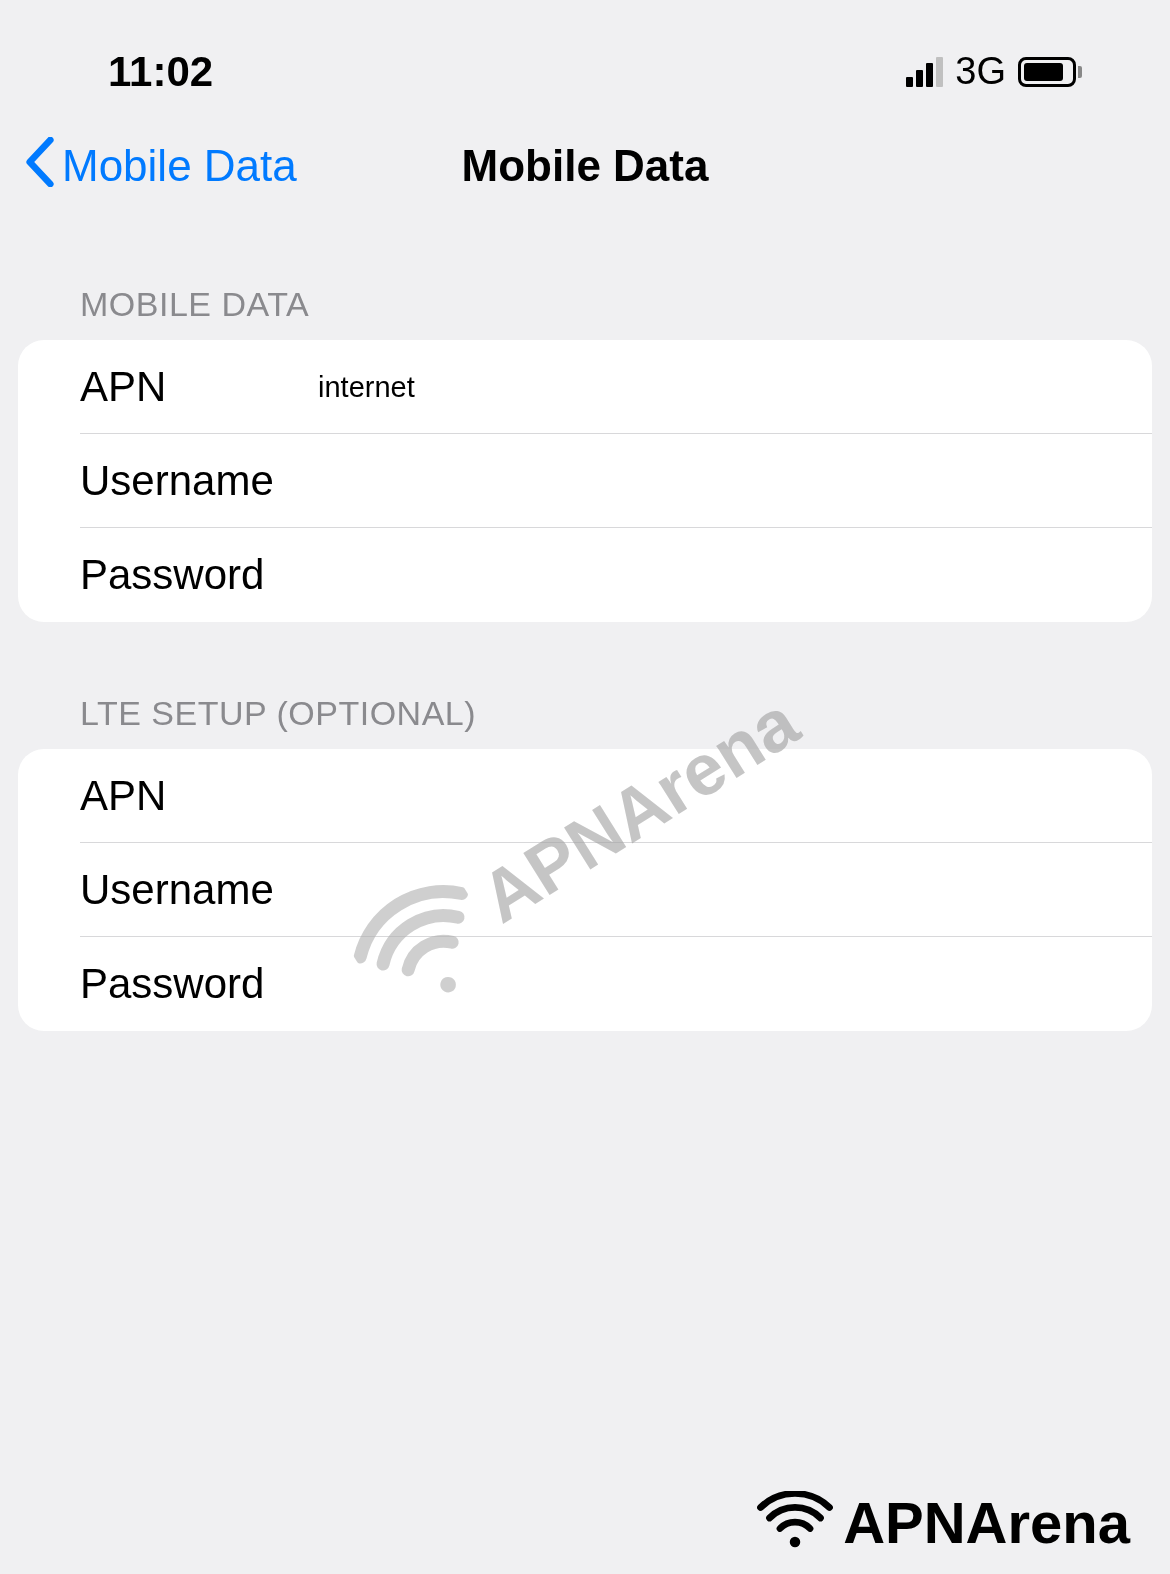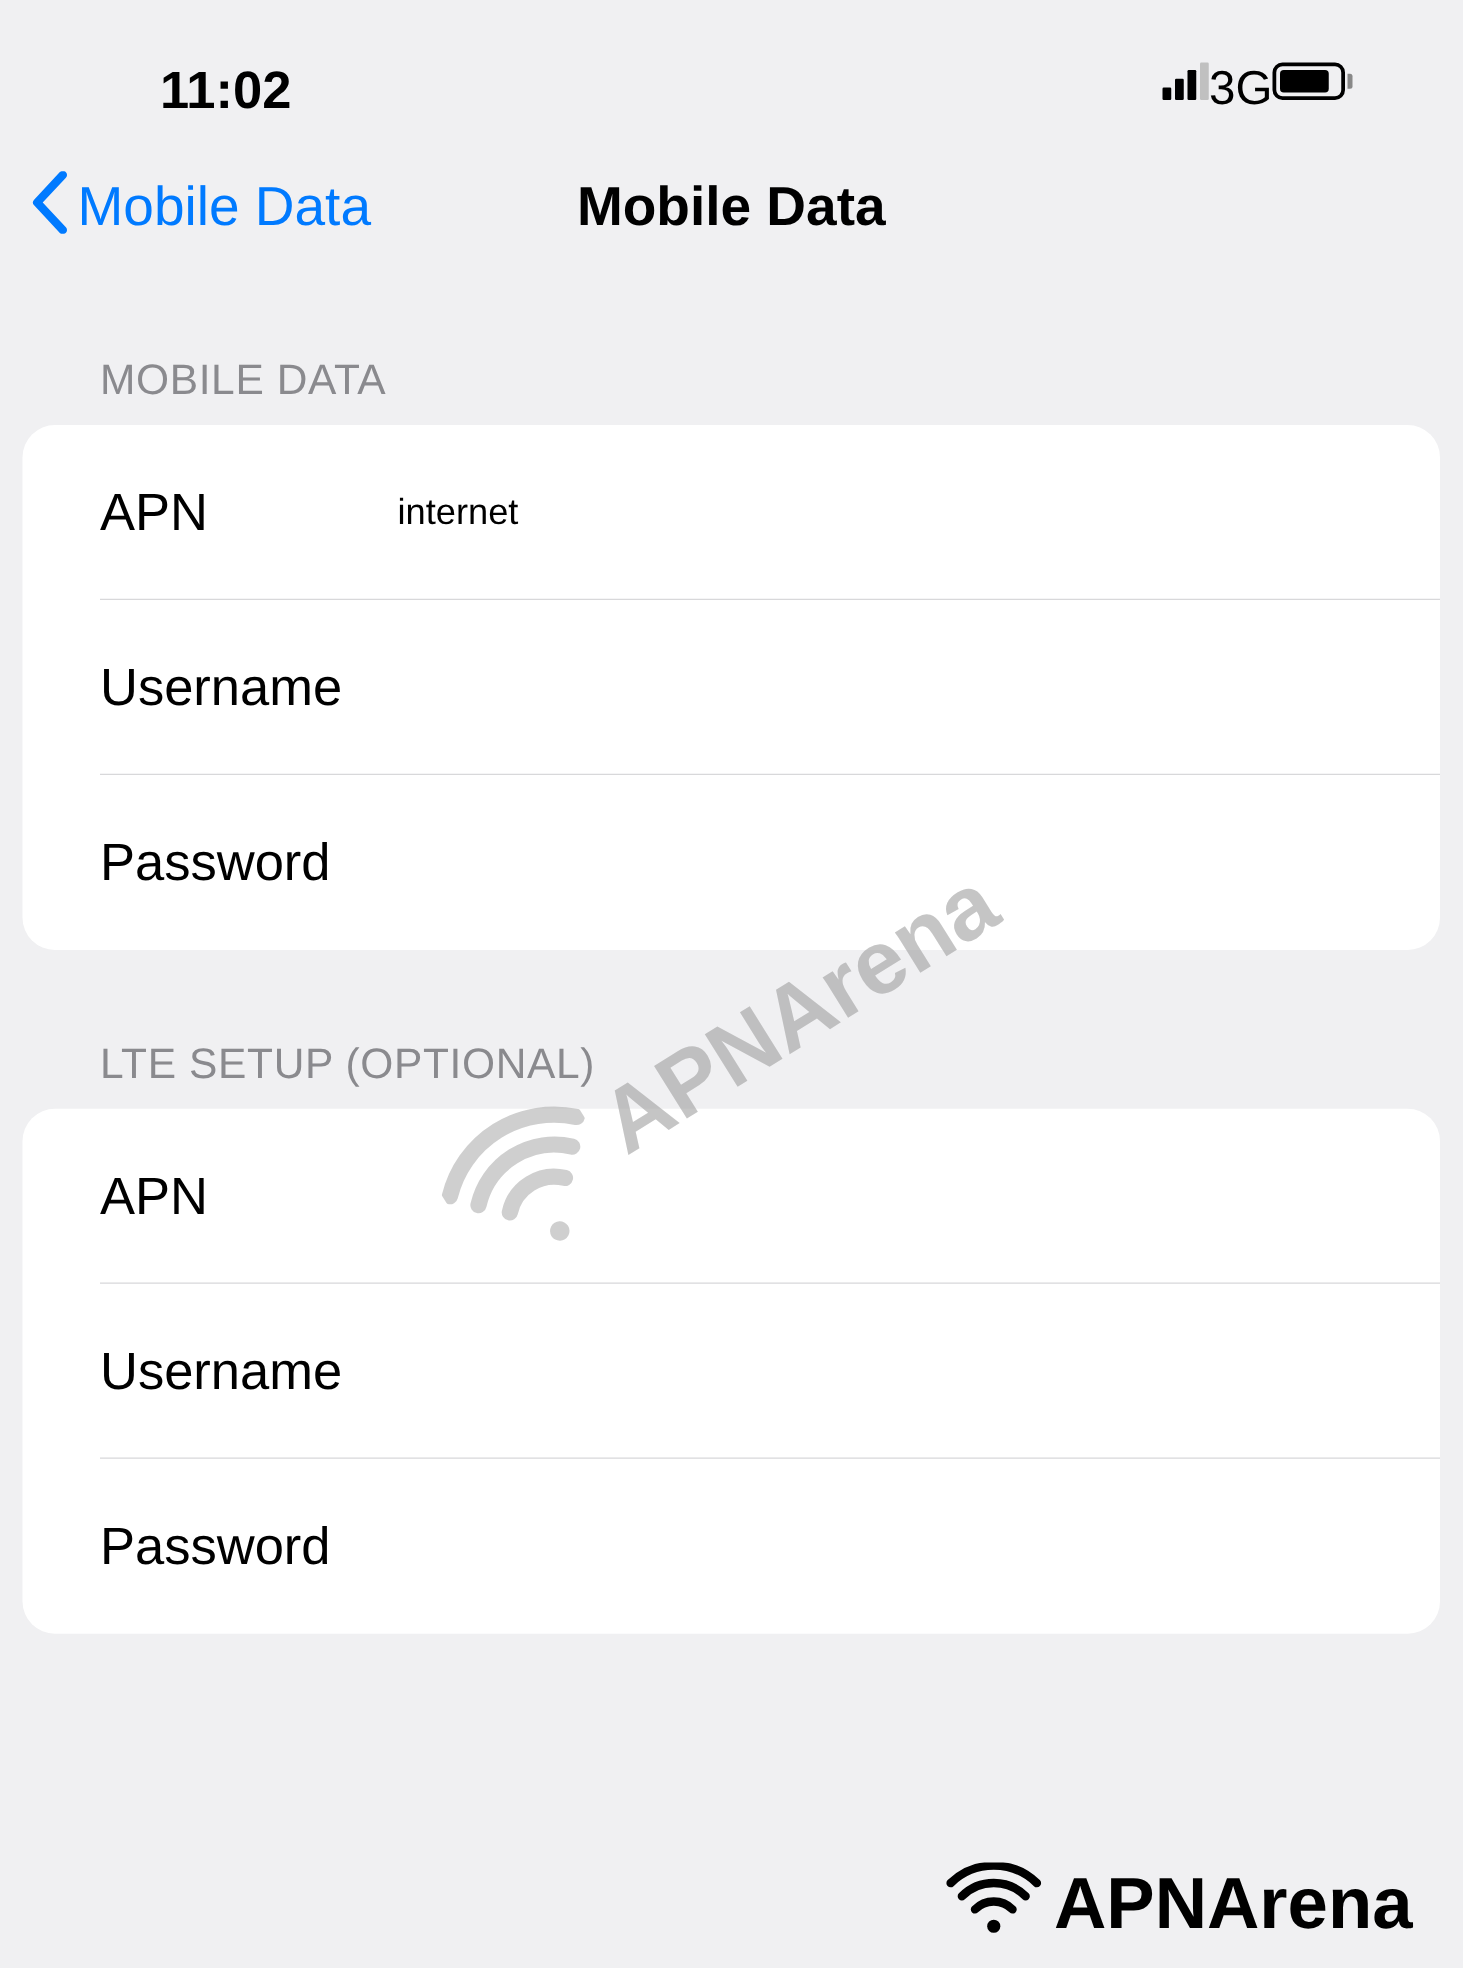--- a/index.html
+++ b/index.html
@@ -14,30 +14,30 @@
       background-color: #f0f0f2;
       position: relative;
       overflow: hidden;
     }
     .status-bar {
       display: flex;
       justify-content: space-between;
       align-items: center;
       padding: 48px 88px 0 108px;
       height: 95px;
-      margin-left: 20px;
     }
     .status-time {
       font-size: 42px;
       font-weight: 600;
       color: #000;
     }
     .status-right {
       display: flex;
-      align-items: flex-start;
+      align-items: center;
+      gap: 12px;
     }
     .signal-bars {
       display: flex;
       align-items: flex-end;
       gap: 3px;
       height: 30px;
     }
     .bar {
       width: 7px;
       background-color: #000;
@@ -126,21 +126,21 @@
     .section-group {
       background-color: #fff;
       border-radius: 26px;
       overflow: hidden;
       margin-bottom: 72px;
     }
     .row {
       display: flex;
       align-items: center;
       padding: 0 0 0 62px;
-      height: 140px;
+      height: 94px;
       position: relative;
     }
     .row:not(:last-child)::after {
       content: '';
       position: absolute;
       bottom: 0;
       left: 62px;
       right: 0;
       height: 1px;
       background-color: #d8d8da;

